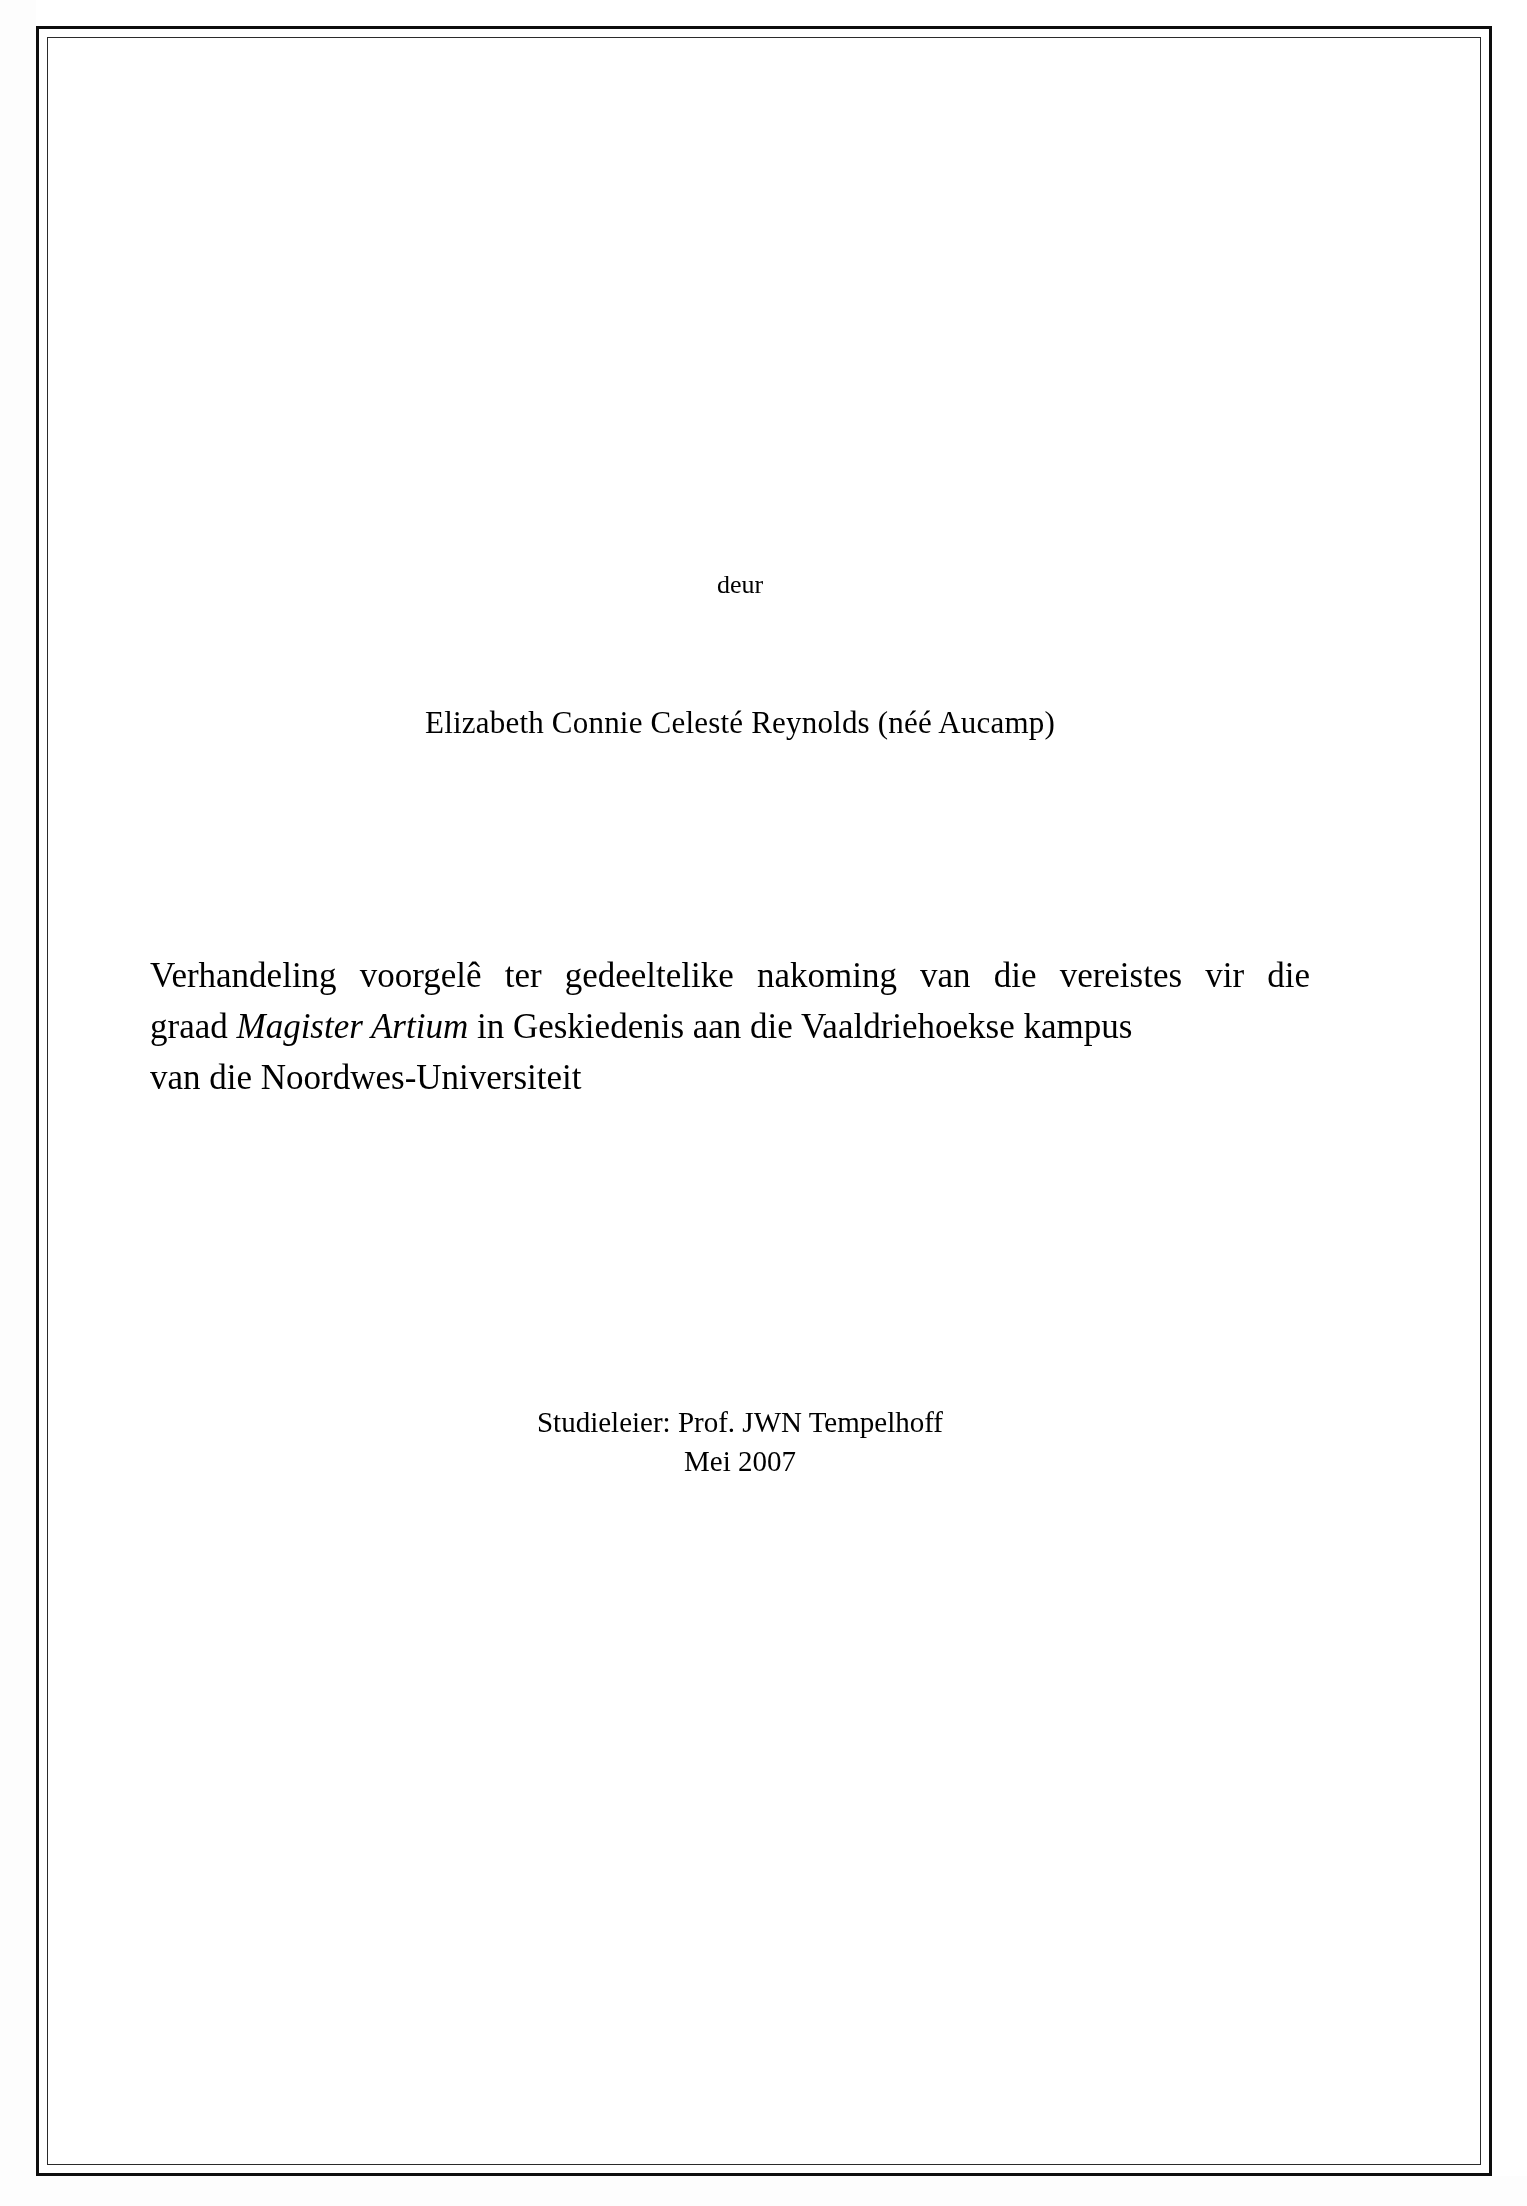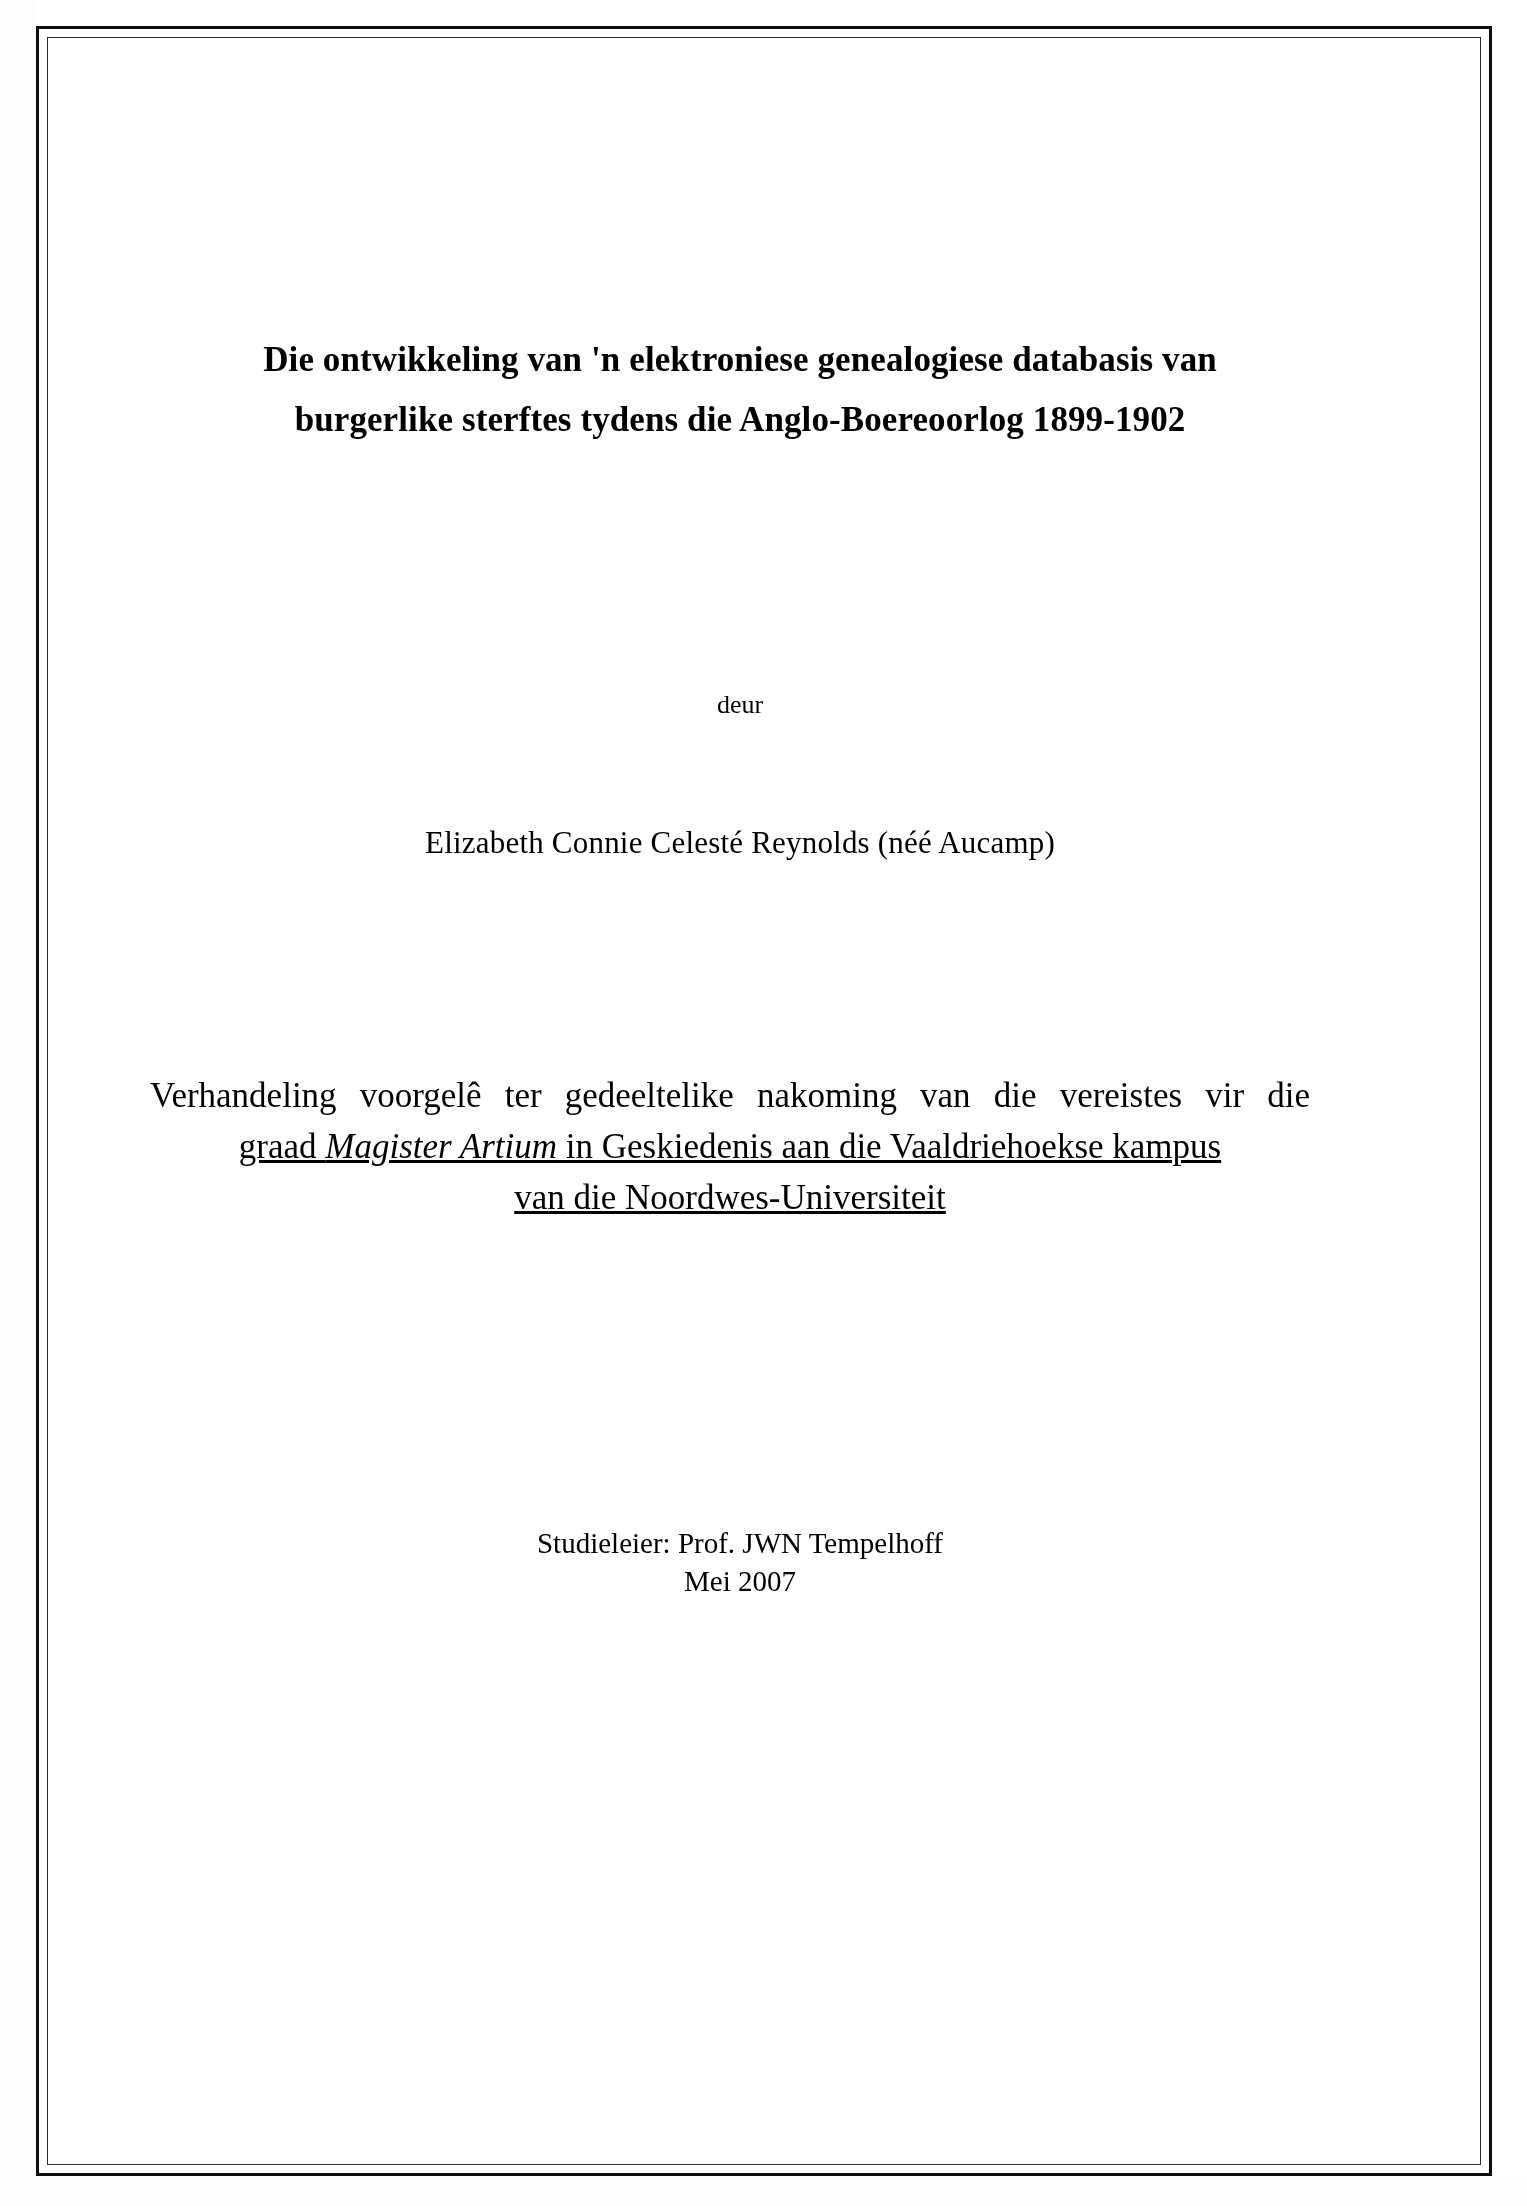--- a/index.html
+++ b/index.html
@@ -95,22 +95,21 @@
     line-height: 1.45;
     width: 1160px;
   }
   .statement .just {
     display: block;
     text-align: justify;
     text-align-last: justify;
   }
   .statement .l2, .statement .l3 {
     display: block;
-    text-align: center;
-    text-decoration: underline;
+    text-align: left;
   }
   .statement em {
     font-style: italic;
   }
 
   .supervisor-block {
     margin-top: 300px;
     font-size: 29px;
     line-height: 1.32;
   }
@@ -151,24 +150,20 @@
 
   <div class="edge-shade-left"></div>
   <div class="edge-shade-bottom"></div>
 
   <div class="scan-frame">
     <div class="scan-frame-inner"></div>
   </div>
 
   <div class="content">
 
-    <h1 class="title">
-      <span class="line1">Die ontwikkeling van 'n elektroniese genealogiese databasis van</span>
-      <span class="line2">burgerlike sterftes tydens die Anglo-Boereoorlog 1899-1902</span>
-    </h1>
 
     <div class="deur">deur</div>
 
     <div class="author">Elizabeth Connie Celesté Reynolds (néé Aucamp)</div>
 
     <div class="statement">
       <span class="just">Verhandeling voorgelê ter gedeeltelike nakoming van die vereistes vir die</span>
       <span class="l2"><span>graad </span><em>Magister Artium</em><span> in Geskiedenis aan die Vaaldriehoekse kampus</span></span>
       <span class="l3">van die Noordwes-Universiteit</span>
     </div>

